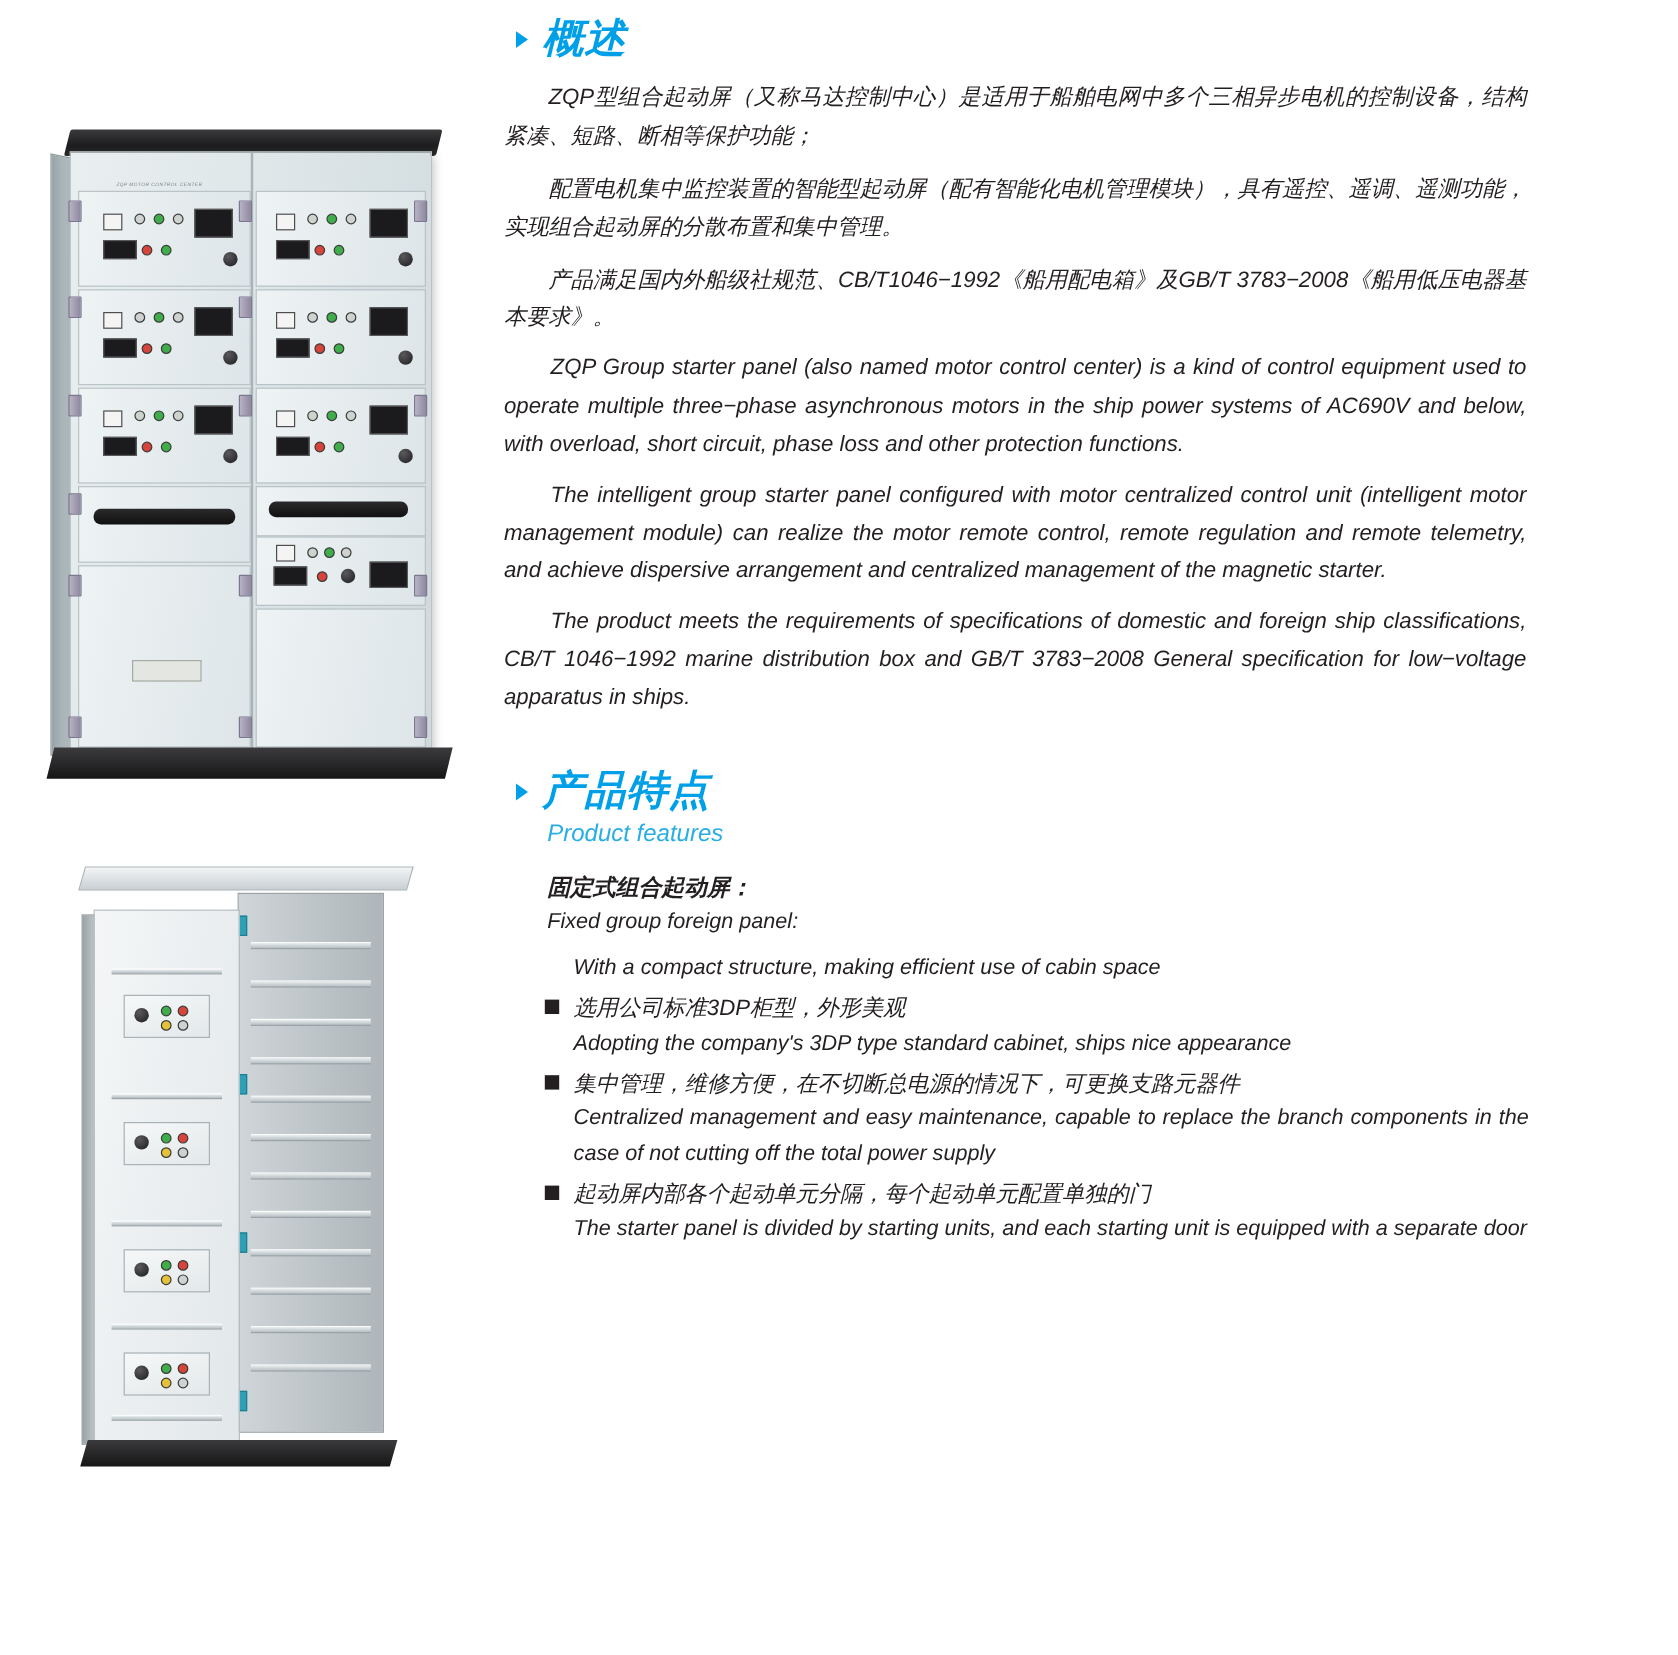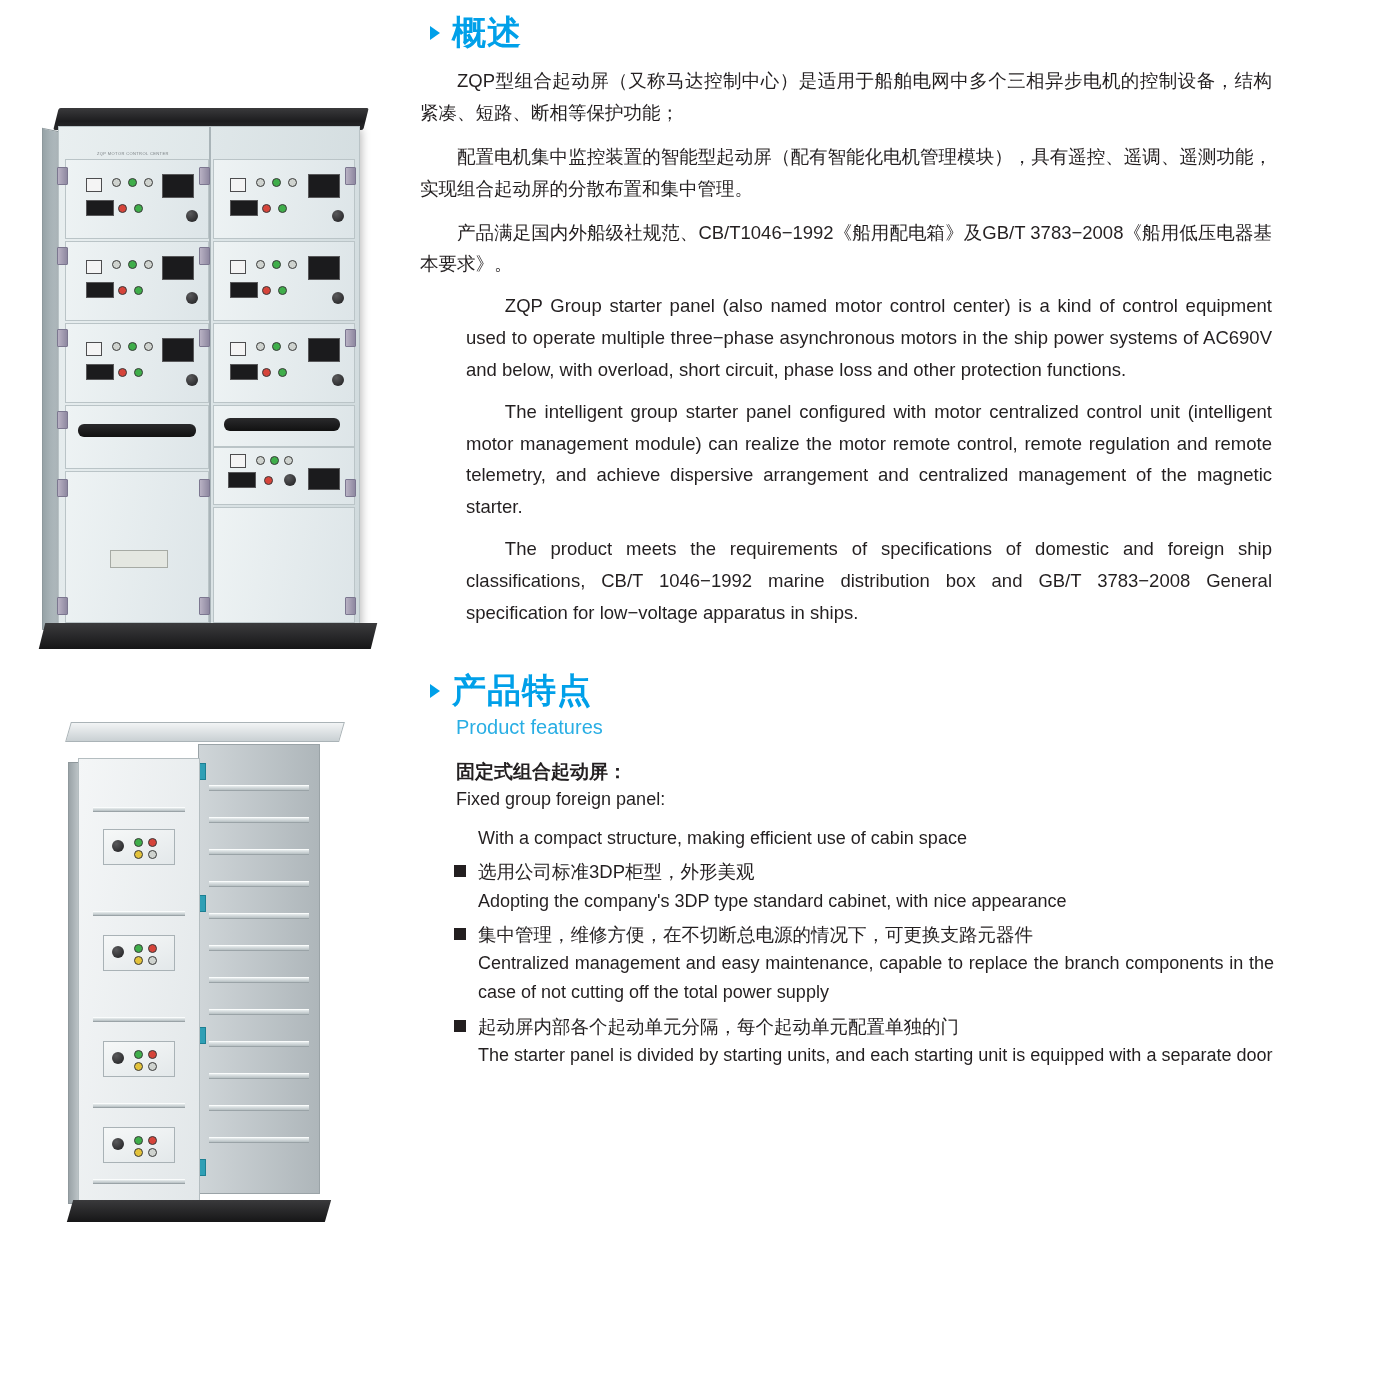--- a/index.html
+++ b/index.html
@@ -13,20 +13,21 @@
     font-family: "Liberation Sans", sans-serif;
     color: #231f20;
     position: relative;
     overflow: hidden;
   }
 
   .page {
     position: relative;
     width: 1398px;
     height: 1379px;
+    font-style: italic;
   }
 
   
   .left-col {
     position: absolute;
     left: 0;
     top: 0;
     width: 400px;
     height: 1379px;
   }
@@ -258,21 +259,21 @@
     font-size: 18.5px;
     line-height: 1.72;
     text-align: justify;
     margin: 0;
     color: #231f20;
   }
   .para.cn { text-indent: 2em; }
   .para.en { text-indent: 2.1em; }
 
   .block-cn { margin-top: 12px; }
-  .block-en { margin-top: 10px; margin-left: 46px; }
+  .block-en { margin-top: 10px; }
 
   .overview-body {
     margin-left: 4px;
     margin-top: 14px;
     width: 852px;
   }
 
   .feature-sub-cn {
     font-size: 19px;
     font-weight: bold;
@@ -527,21 +528,21 @@
 
       <ul class="feat-list">
         <li class="feat-item">
           <div class="feat-en">With a compact structure, making efficient use of cabin space</div>
         </li>
         <li class="feat-item">
           <div class="feat-cn">
             <span class="bullet-sq"></span>
             <span>选用公司标准3DP柜型，外形美观</span>
           </div>
-          <div class="feat-en">Adopting the company's 3DP type standard cabinet, with nice appearance</div>
+          <div class="feat-en">Adopting the company's 3DP type standard cabinet, ships nice appearance</div>
         </li>
         <li class="feat-item">
           <div class="feat-cn">
             <span class="bullet-sq"></span>
             <span>集中管理，维修方便，在不切断总电源的情况下，可更换支路元器件</span>
           </div>
           <div class="feat-en" style="text-align:justify;">Centralized management and easy maintenance, capable to replace the branch components in the case of not cutting off the total power supply</div>
         </li>
         <li class="feat-item">
           <div class="feat-cn">

